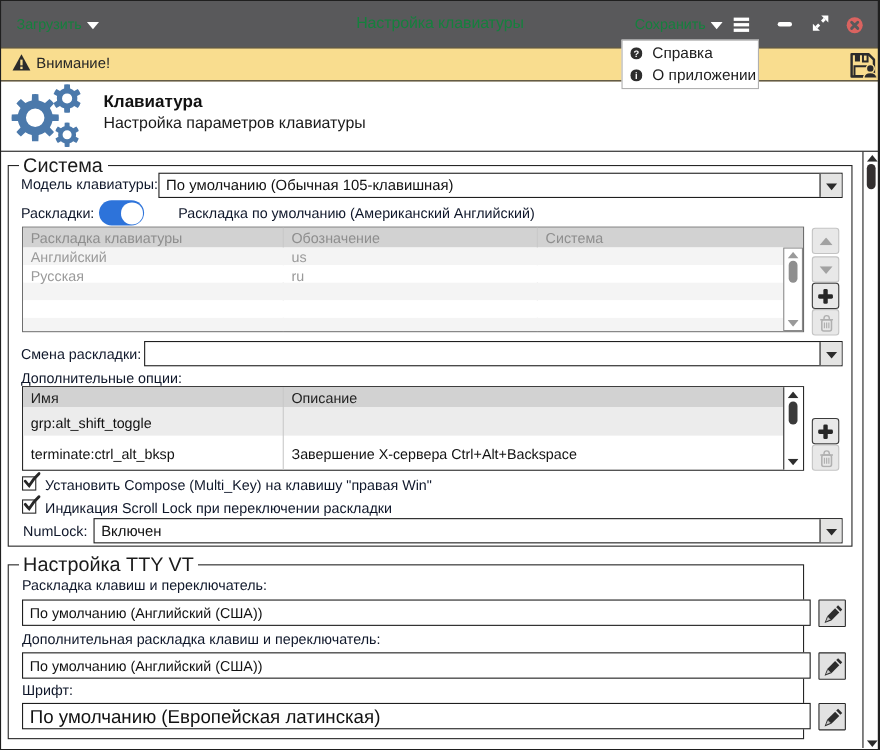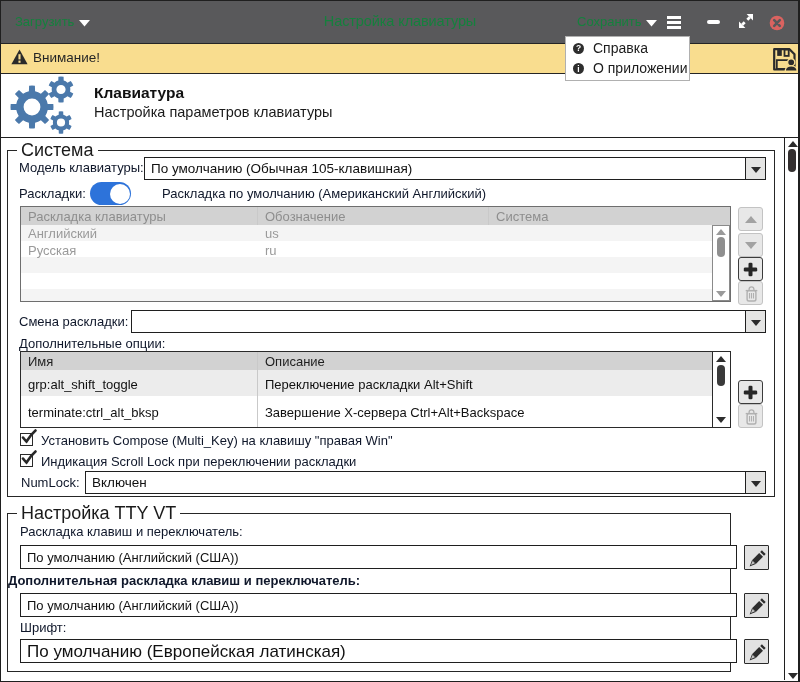--- a/index.html
+++ b/index.html
@@ -172,21 +172,20 @@
 </div>
 
 <div class="abs lbl" style="left:19px;top:336px;">Дополнительные опции:</div>
 <div class="abs" style="left:20px;top:351px;width:711px;height:77px;box-sizing:border-box;border:1px solid #2a2a2a;background:#fff;">
   <div class="thead" style="position:absolute;left:0;top:0;width:100%;height:18px;border-bottom:1px solid #bdbdbd;"></div>
   <div class="abs" style="left:7px;top:2px;font-size:13px;color:#1f1f1f;">Имя</div>
   <div class="abs" style="left:244px;top:2px;font-size:13px;color:#1f1f1f;">Описание</div>
   <div class="abs" style="left:0;top:18px;width:692px;height:26px;background:#ececec;"></div>
   <div class="abs" style="left:236px;top:0;width:1px;height:75px;background:#c9c9c9;"></div>
   <div class="abs" style="left:7px;top:25px;font-size:13px;color:#111;">grp:alt_shift_toggle</div>
-  <div class="abs" style="left:244px;top:25px;font-size:13px;color:#111;">Переключение раскладки Alt+Shift</div>
   <div class="abs" style="left:7px;top:53px;font-size:13px;color:#111;">terminate:ctrl_alt_bksp</div>
   <div class="abs" style="left:244px;top:53px;font-size:13px;color:#111;">Завершение X-сервера Ctrl+Alt+Backspace</div>
 
   <div class="abs" style="left:691px;top:0;width:18px;height:75px;box-sizing:border-box;background:#fff;border-left:1px solid #2a2a2a;">
     <svg class="abs" width="10" height="6" style="left:3px;top:4px;">
         <polygon points="5,0 10,6 0,6" fill="#2e2e2e"></polygon>
       </svg>
     <div class="abs" style="left:4px;top:13px;width:8px;height:21px;background:#3a3a3a;border-radius:4px;"></div>
     <svg class="abs" width="10" height="6" style="left:3px;bottom:4px;">
         <polygon points="0,0 10,0 5,6" fill="#2e2e2e"></polygon>
@@ -235,21 +234,21 @@
   <div class="combotext" style="line-height:24px;font-size:13px;">По умолчанию (Английский (США))</div>
 </div>
 <div class="pencilbtn" style="left:744px;top:545px;">
   <svg width="18" height="18" style="position:absolute;left:2.5px;top:2.5px;" viewBox="0 0 18 18">
     <path d="M4.0 11.2 L11.2 4.0 L15.0 7.8 L7.8 15.0 Z" fill="#2d2d2d"></path>
     <path d="M12.2 3.0 L13.9 1.3 L17.7 5.1 L16.0 6.8 Z" fill="#2d2d2d"></path>
     <path d="M4.0 11.2 L7.8 15.0 L1.6 17.4 Z" fill="#2d2d2d"></path>
     <path d="M4.6 11.9 L6.9 14.2 L2.9 15.9 Z" fill="#c6c6c6"></path>
   </svg>
 </div>
-<div class="abs lbl" style="left:8px;top:573px;font-weight:bold;">Дополнительная раскладка клавиш и переключатель:</div>
+<div class="abs lbl" style="left:20px;top:573px;">Дополнительная раскладка клавиш и переключатель:</div>
 <div class="abs combo" style="left:20px;top:593px;width:717px;height:24px;">
   <div class="combotext" style="line-height:24px;font-size:13px;">По умолчанию (Английский (США))</div>
 </div>
 <div class="pencilbtn" style="left:744px;top:593px;">
   <svg width="18" height="18" style="position:absolute;left:2.5px;top:2.5px;" viewBox="0 0 18 18">
     <path d="M4.0 11.2 L11.2 4.0 L15.0 7.8 L7.8 15.0 Z" fill="#2d2d2d"></path>
     <path d="M12.2 3.0 L13.9 1.3 L17.7 5.1 L16.0 6.8 Z" fill="#2d2d2d"></path>
     <path d="M4.0 11.2 L7.8 15.0 L1.6 17.4 Z" fill="#2d2d2d"></path>
     <path d="M4.6 11.9 L6.9 14.2 L2.9 15.9 Z" fill="#c6c6c6"></path>
   </svg>

